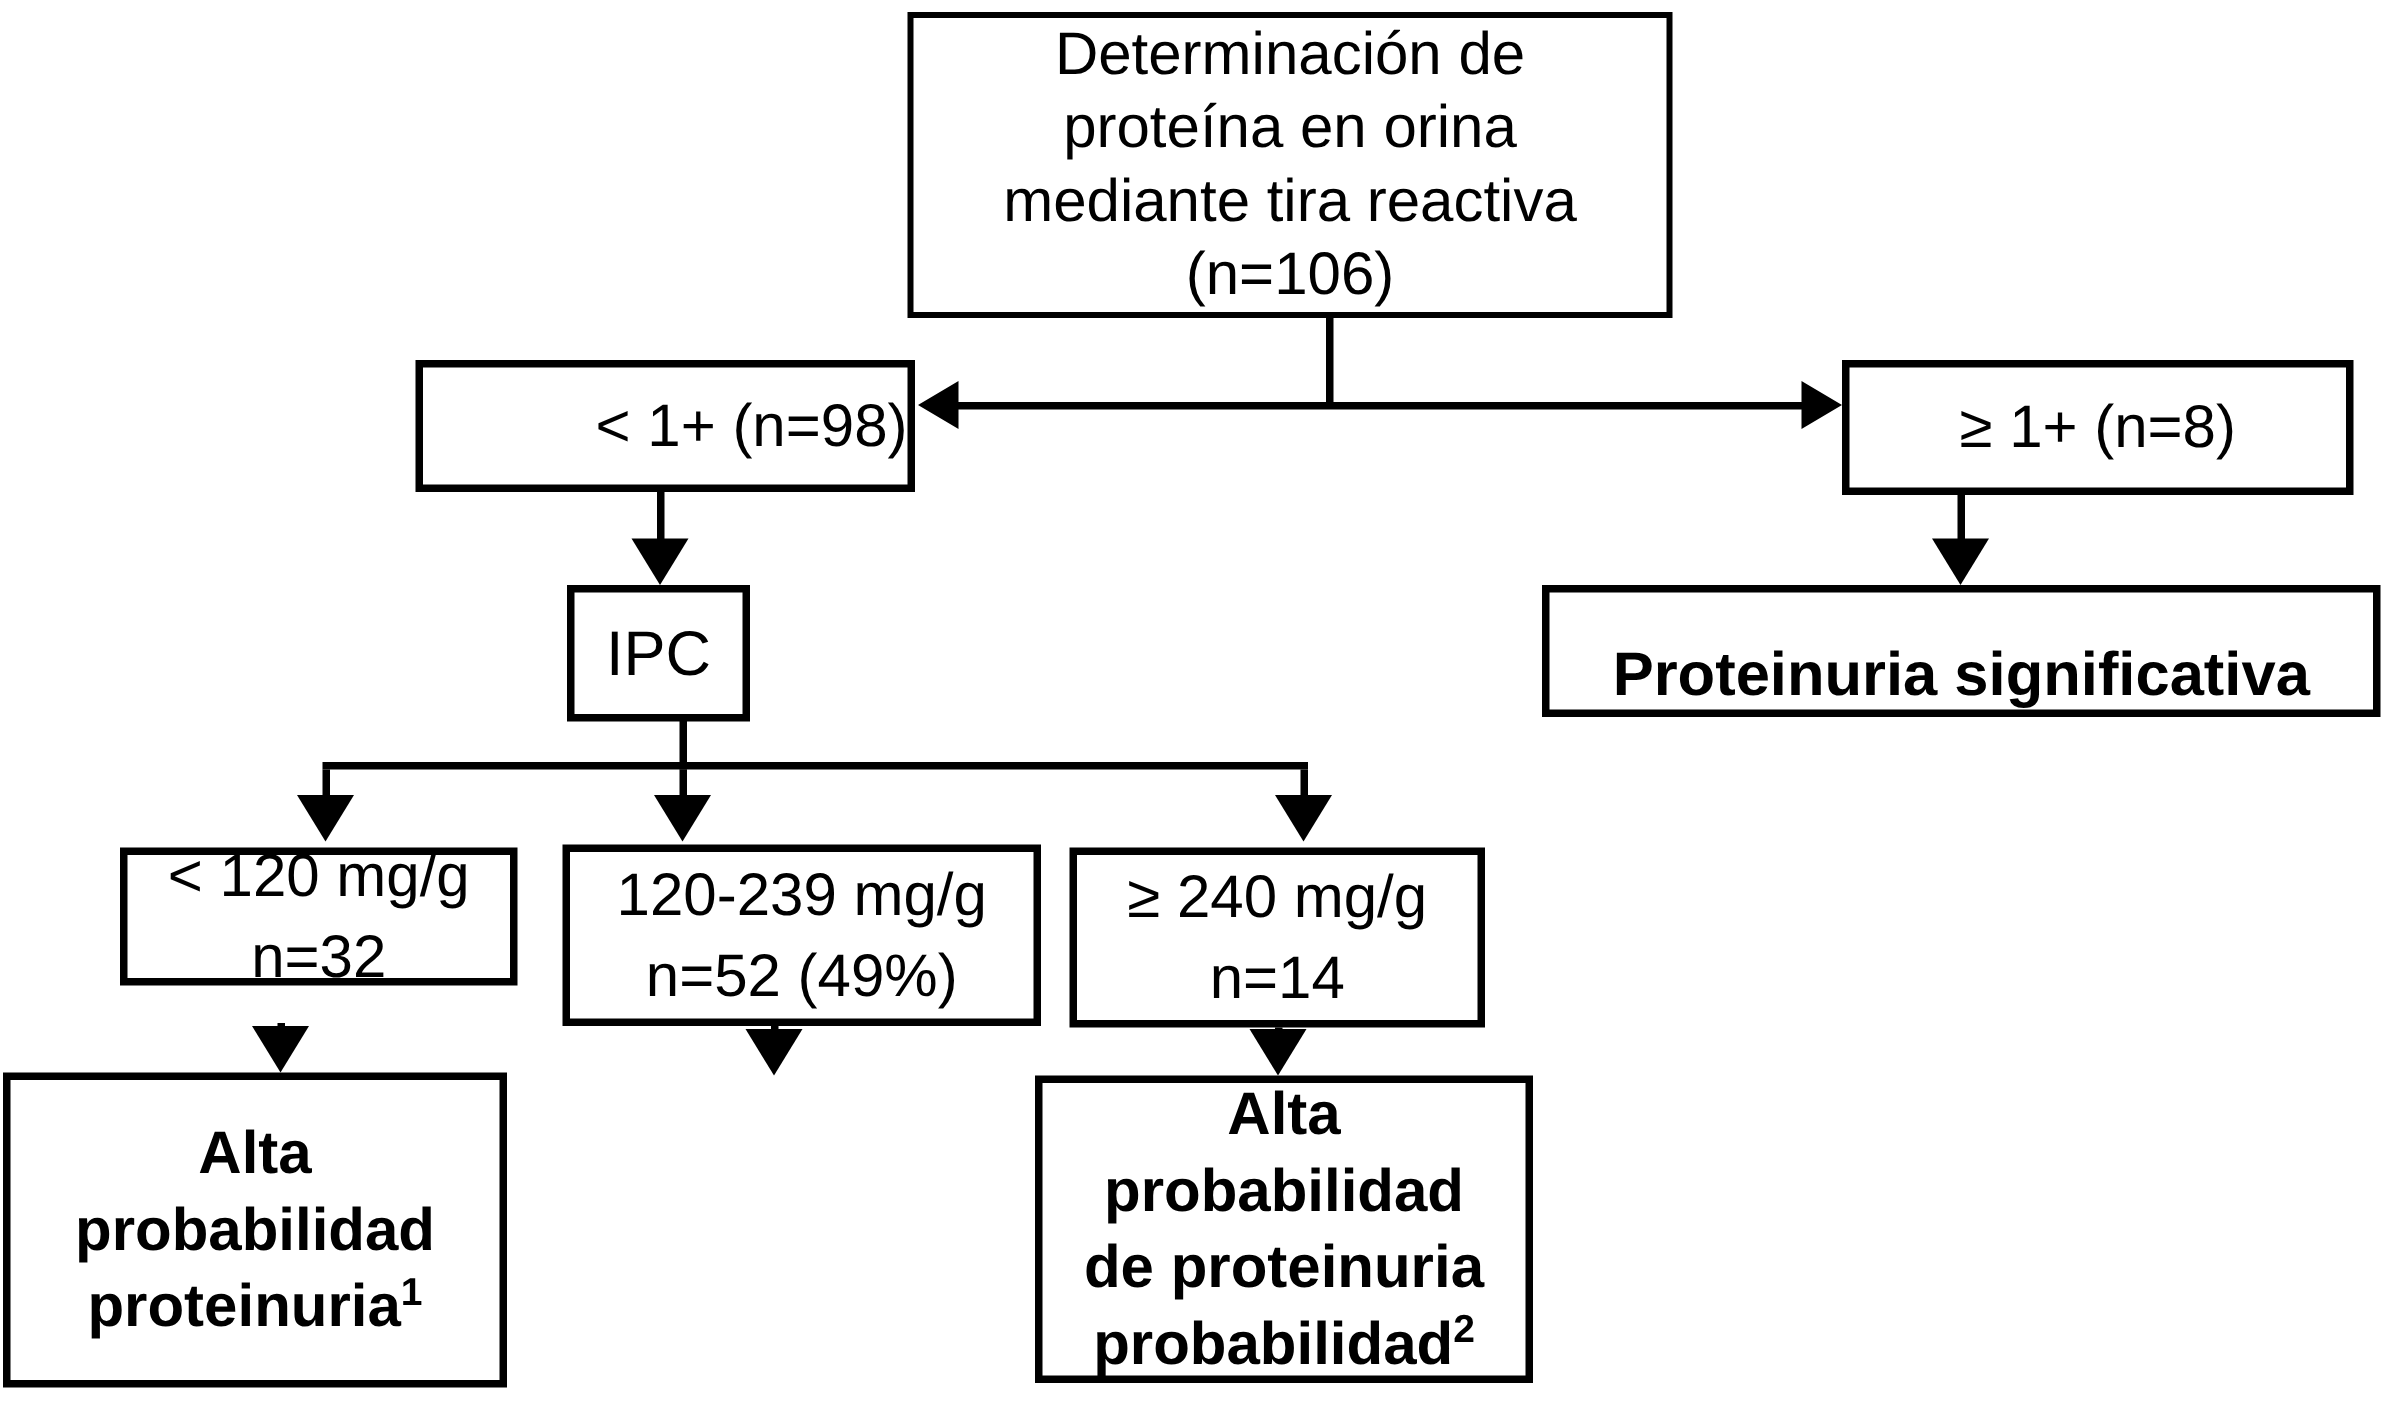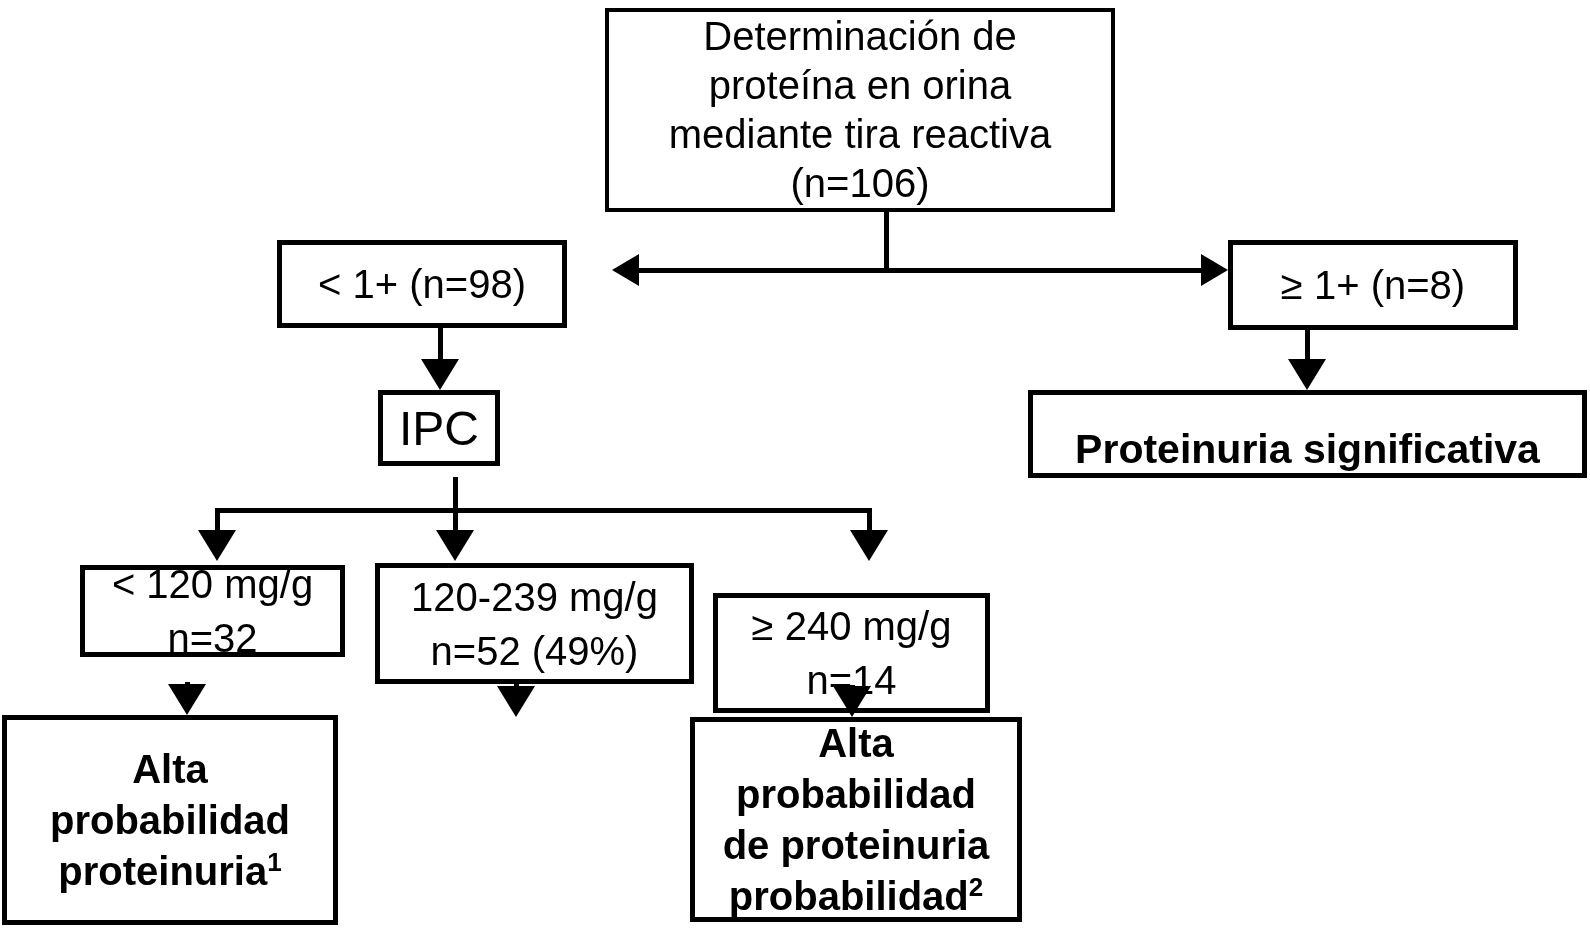--- a/index.html
+++ b/index.html
@@ -24,27 +24,27 @@
     background: #ffffff;
     display: flex;
     flex-direction: column;
     justify-content: center;
     align-items: center;
     text-align: center;
   }
   .node .ln { white-space: nowrap; }
 
   .root-box        { left:605px;  top:8px;   width:510px; height:204px; border-width:4px; font-size:40px; line-height:49px; }
-  .branch-low-box  { left:277px;  top:240px; width:290px; height:88px;  font-size:40px; }
-  .branch-high-box { left:1228px; top:240px; width:290px; height:90px;  font-size:40px; }
-  .ipc-box         { left:378px;  top:390px; width:122px; height:76px;  font-size:48px; }
+  .branch-low-box  { left:277px;  top:240px; width:333px; height:88px;  font-size:40px;align-items:flex-end; }
+  .branch-high-box { left:1228px; top:240px; width:341px; height:90px;  font-size:40px; }
+  .ipc-box         { left:378px;  top:390px; width:122px; height:91px;  font-size:42px; }
   .sig-box         { left:1028px; top:390px; width:559px; height:88px;  font-size:41px; font-weight:bold;justify-content:flex-end; }
   .cat1-box        { left:80px;   top:565px; width:265px; height:92px; font-size:40px; line-height:54px; }
   .cat2-box        { left:375px;  top:563px; width:319px; height:121px; font-size:40px; line-height:54px; }
-  .cat3-box        { left:713px;  top:565px; width:277px; height:120px; font-size:40px; line-height:54px;margin-top:28px; }
+  .cat3-box        { left:713px;  top:565px; width:277px; height:120px; font-size:40px; line-height:54px; }
   .out1-box        { left:2px;    top:715px; width:336px; height:210px; font-size:40px; line-height:51px; font-weight:bold; }
   .out2-box        { left:357px;  top:717px; width:321px; height:208px; font-size:40px; line-height:51px; }
   .out3-box        { left:690px;  top:717px; width:332px; height:205px; font-size:40px; line-height:51px; font-weight:bold; }
 
   .out1-box sup, .out3-box sup {
     font-size: 26px;
     vertical-align: super;
     line-height: 0;
   }
 

